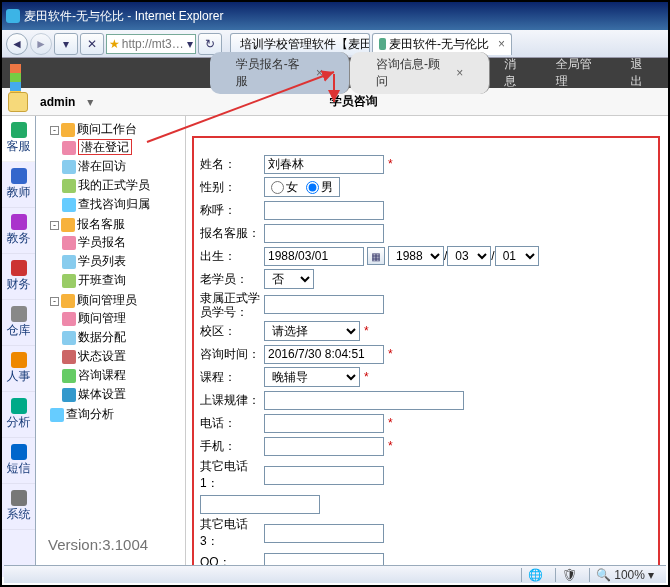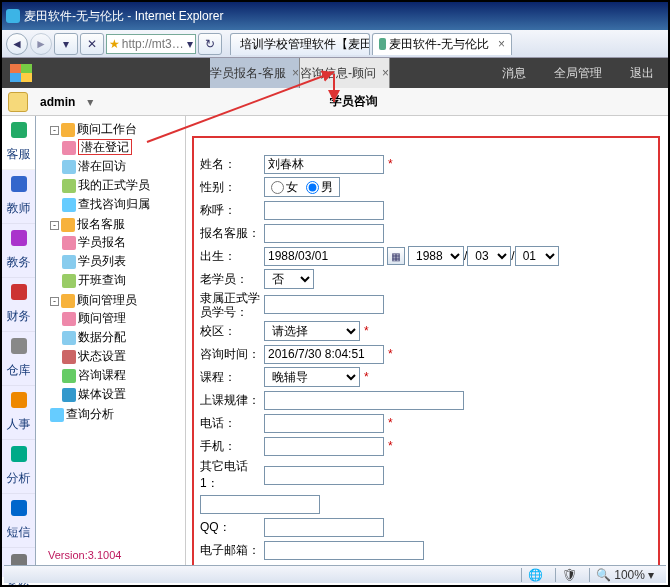--- a/index.html
+++ b/index.html
@@ -19,47 +19,47 @@
 .tabrow { display:flex; gap:2px; margin-left:6px; flex:1; overflow:hidden;}
 .btab { height:22px; padding:2px 6px; border:1px solid #9ab; border-bottom:none; background:linear-gradient(#fefefe,#e5edf8); border-radius:3px 3px 0 0; display:flex; align-items:center; gap:3px; max-width:140px; white-space:nowrap; overflow:hidden;}
 .btab .bico { width:12px;height:12px; background:#5a8; border-radius:2px; display:inline-block;}
 .btab.active { background:#fff; }
 
 
 .apphdr { height: 30px; background:#3f3f3f; display:flex; align-items:center; }
 .apphdr .logo { width:22px; height:18px; margin:0 8px; display:flex; flex-wrap:wrap;}
 .apphdr .logo span{width:11px;height:9px;}
 .apphdr .tabarea { display:flex; margin-left: 170px;}
-.apptab { height:30px; padding:0 0; display:flex; align-items:center; color:#333; background:#b8c5d6; border-right:1px solid #888; position:relative;}
+.apptab { height:42px; padding:0 26px; display:flex; align-items:center; color:#333; background:#b8c5d6; border-right:1px solid #888; position:relative;border-radius:10px;}
 .apptab.active { background:#e8e8e8; }
 .apptab .x { margin-left:6px; color:#666; }
 .apphdr .right { margin-left:auto; display:flex;}
 .rbtn { color:#ddd; padding:0 14px; height:30px; display:flex; align-items:center;}
 
 
 .row2 { height:28px; background:#f7f7f7; display:flex; align-items:center; border-bottom:1px solid #ccc;}
 .admin { display:flex; align-items:center; gap:12px; padding:0 6px;}
 .admin .aico { width:20px;height:20px; background:#f6d97a; border:1px solid #caa33a; border-radius:3px;}
 .row2 .formtitle { flex:1; text-align:center; font-weight:bold; color:#000; padding-right:60px;}
 
 
 .main { display:flex; height: calc(587px - 20px - 28px - 30px - 28px - 20px); }
 .sidecol { width:34px; background:#eef; border-right:1px solid #9ab; display:flex; flex-direction:column; }
-.sidecol .sitem { padding:6px 2px; font-size:11px; text-align:center; display:flex; flex-direction:column; align-items:center; gap:8px; color:#1a3d7a; border-bottom: 1px solid rgba(0,0,0,0.05);}
+.sidecol .sitem { padding:6px 2px; font-size:11px; text-align:center; display:flex; flex-direction:column; align-items:center; gap:0; color:#1a3d7a; border-bottom: 1px solid rgba(0,0,0,0.05);}
 .sidecol .sitem.active { background:#fff; }
 .sidecol .sico { width:16px;height:16px; border-radius:3px;}
 
 
 .tree { width:150px; background:#fff; padding:4px 2px; border-right:1px solid #ccc; overflow:auto; height:100%;}
 .tree ul { list-style:none; padding-left:12px;}
 .tree li { padding:1px 0; white-space:nowrap; color:#000;}
 .tree .tgl { display:inline-block; width:9px; height:9px; border:1px solid #888; line-height:7px; text-align:center; font-size:9px; margin-right:2px; color:#333; background:#fff;}
 .tree .ico { display:inline-block; width:14px;height:14px; vertical-align:middle; margin-right:2px; border-radius:2px;}
 .tree .hl { border:1px solid #d33; padding:0 2px;}
-.version { position:absolute; left:46px; bottom:24px; color:#be185d; font-size:11px;}
+.version { position:absolute; left:46px; bottom:32px; color:#737373; font-size:15px;}
 
 
 .formwrap { flex:1; overflow:auto; position:relative; padding:4px 8px 4px 6px; }
 .redbox { border:2px solid #d33; padding:14px 6px;margin-top:16px; }
 .frow { display:flex; align-items:center; min-height:22px; margin:1px 0;}
 .flabel { width:64px; text-align:left; color:#000; }
 .finput { height:19px; border:1px solid #7a94ab; background:#fff; padding:0 3px; }
 .req { color:#c00; margin-left:4px;}
 select.finput { height:20px;}
 .radiogroup { display:flex; align-items:center; gap:8px; border:1px solid #7a94ab; padding:1px 6px; height:20px;}
@@ -237,21 +237,21 @@
       </div>
       <div class="frow">
           <span class="flabel">称呼：</span>
           <input class="finput" style="width: 120px;">
         </div>
       <div class="frow">
           <span class="flabel">报名客服：</span>
           <input class="finput" style="width: 120px;">
         </div>
       <div class="frow"><span class="flabel">出生：</span>
-        <input class="finput" style="width: 120px;" value="1988/03/01">
+        <input class="finput" style="width: 100px;" value="1988/03/01">
         <span class="calico">▦</span>
         <select class="finput" style="width:56px;margin-left:3px"><option>1988</option></select> /
         <select class="finput" style="width:44px"><option>03</option></select> /
         <select class="finput" style="width:44px"><option>01</option></select>
       </div>
       <div class="frow">
           <span class="flabel">老学员：</span>
           <select class="finput" style="width:50px"><option>否</option></select>
         </div>
       <div class="frow" style="align-items:flex-start">
@@ -285,20 +285,24 @@
       <div class="frow">
           <span class="flabel">手机：</span>
           <input class="finput" style="width: 120px;">
           <span class="req">*</span>
         </div>
       <div class="frow">
           <span class="flabel">其它电话1：</span>
           <input class="finput" style="width: 120px;">
         </div>
       <div class="frow">
+          <input class="finput" style="width: 120px;">
+        </div>
+      <div class="frow">
+          <span class="flabel">其它电话3：</span>
           <input class="finput" style="width: 120px;">
         </div>
       <div class="frow">
           <span class="flabel">QQ：</span>
           <input class="finput" style="width: 120px;">
         </div>
       <div class="frow">
           <span class="flabel">电子邮箱：</span>
           <input class="finput" style="width: 160px;">
         </div>

